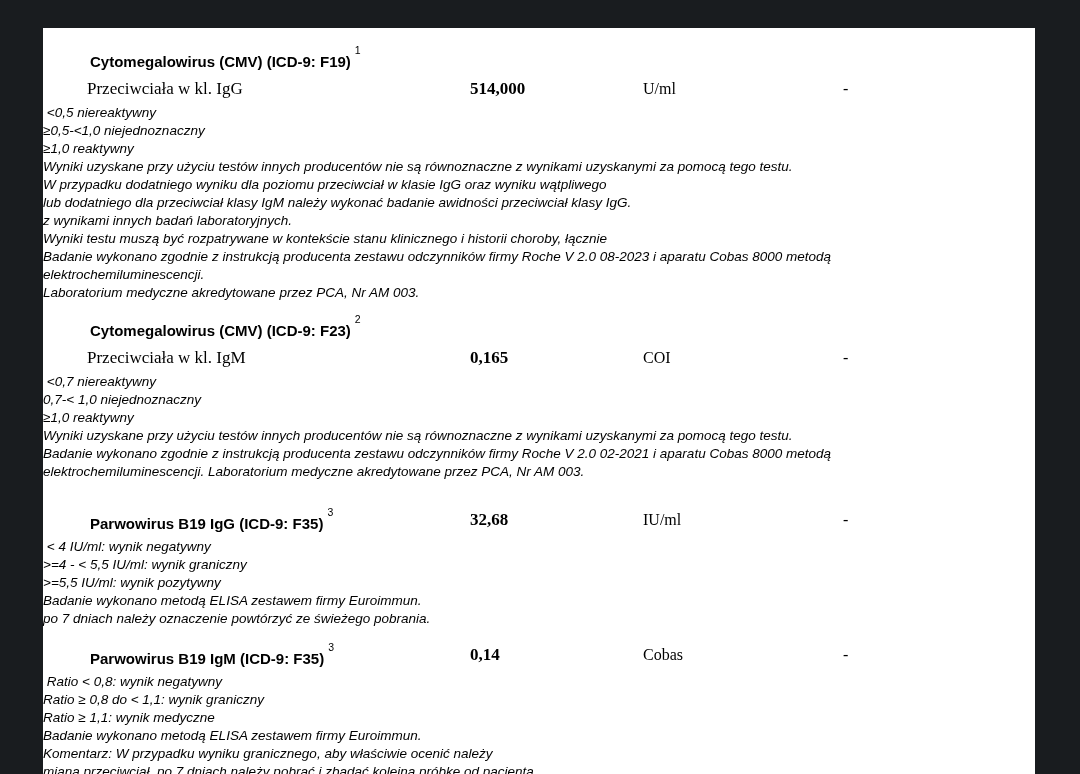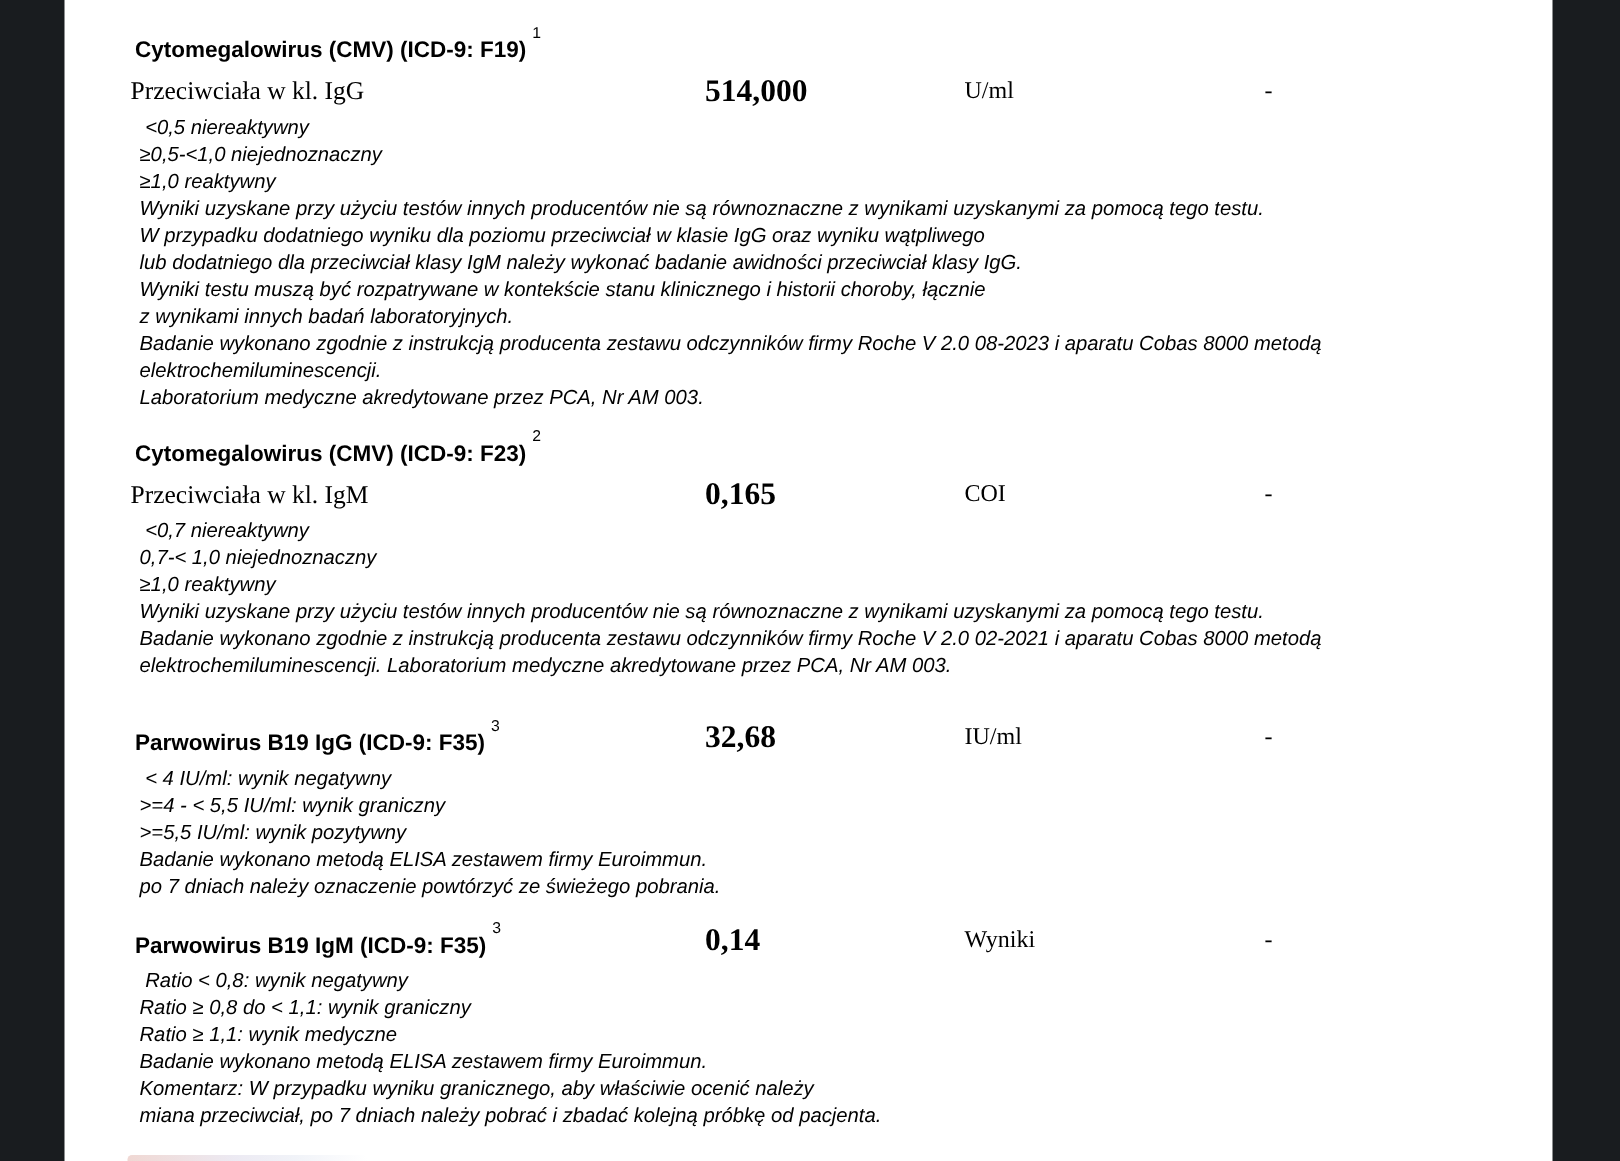--- a/index.html
+++ b/index.html
@@ -1,21 +1,21 @@
 <!DOCTYPE html>
 <html lang="pl"><head>
 <meta charset="utf-8">
 <style>
   html,body{margin:0;padding:0;}
   body{
     width:1080px;height:774px;overflow:hidden;
     background:#191c1f;
     font-family:"Liberation Sans",sans-serif;
   }
-  .viewer{position:relative;width:1080px;height:564px;background:#191c1f;}
+  .viewer{position:relative;width:1080px;height:564px;background:#191c1f;margin-top:28px;}
   .paper{
     position:absolute;left:43px;top:0;width:992px;height:774px;
     background:#ffffff;color:#000;
   }
   .test-section{position:relative;}
   .test-section.s1{margin-top:19px;}
   .test-section.s2{margin-top:14px;}
   .test-section.s3{margin-top:28px;}
   .test-section.s4{margin-top:16px;}
 
@@ -29,36 +29,35 @@
     position:relative;top:-7px;margin-left:4px;
   }
   .name-row{
     position:relative;padding-left:44px;margin-top:5px;
     font-family:"Liberation Serif",serif;
     font-size:17px;line-height:23px;color:#000;
   }
   .value{
     position:absolute;left:427px;top:0;
     font-family:"Liberation Serif",serif;
-    font-size:21px;font-weight:bold;line-height:inherit;
+    font-size:17px;font-weight:bold;line-height:inherit;
   }
   .unit{
     position:absolute;left:600px;top:0;
     font-family:"Liberation Serif",serif;
     font-size:16px;font-weight:normal;line-height:inherit;
   }
   .flag{
     position:absolute;left:800px;top:0;
     font-family:"Liberation Serif",serif;
     font-size:16px;font-weight:normal;line-height:inherit;
   }
   .head-row .value,.head-row .unit,.head-row .flag{line-height:21px;}
   .ref-block{margin-top:4px;}
   .ref-line,.note-line{
-    padding-left:50px;
     font-family:"Liberation Sans",sans-serif;
     font-style:italic;font-size:13.5px;line-height:18px;
     white-space:pre;color:#000;
   }
   .logo-peek{
     position:absolute;left:42px;bottom:0;width:160px;height:4px;
     border-radius:3px 3px 0 0;
     background:linear-gradient(90deg,
       rgba(205,125,110,0.30) 0%,
       rgba(170,160,200,0.22) 45%,
@@ -87,22 +86,22 @@
     </div>
     <div class="ref-block">
           <div class="ref-line"> &lt;0,5 niereaktywny</div>
           <div class="ref-line">≥0,5-&lt;1,0 niejednoznaczny</div>
           <div class="ref-line">≥1,0 reaktywny</div>
         </div>
     <div class="notes-block">
           <div class="note-line">Wyniki uzyskane przy użyciu testów innych producentów nie są równoznaczne z wynikami uzyskanymi za pomocą tego testu.</div>
           <div class="note-line">W przypadku dodatniego wyniku dla poziomu przeciwciał w klasie IgG oraz wyniku wątpliwego</div>
           <div class="note-line">lub dodatniego dla przeciwciał klasy IgM należy wykonać badanie awidności przeciwciał klasy IgG.</div>
+          <div class="note-line">z wynikami innych badań laboratoryjnych.</div>
           <div class="note-line">Wyniki testu muszą być rozpatrywane w kontekście stanu klinicznego i historii choroby, łącznie</div>
-          <div class="note-line">z wynikami innych badań laboratoryjnych.</div>
           <div class="note-line">Badanie wykonano zgodnie z instrukcją producenta zestawu odczynników firmy Roche V 2.0 08-2023 i aparatu Cobas 8000 metodą</div>
           <div class="note-line">elektrochemiluminescencji.</div>
           <div class="note-line">Laboratorium medyczne akredytowane przez PCA, Nr AM 003.</div>
         </div>
   </section>
       <section class="test-section s2">
     <div class="head-row">
       <span>Cytomegalowirus (CMV) (ICD-9: F23)</span><sup class="fnref">2</sup>
       
       
@@ -140,21 +139,21 @@
         </div>
     <div class="notes-block">
           <div class="note-line">Badanie wykonano metodą ELISA zestawem firmy Euroimmun.</div>
           <div class="note-line">po 7 dniach należy oznaczenie powtórzyć ze świeżego pobrania.</div>
         </div>
   </section>
       <section class="test-section s4">
     <div class="head-row">
       <span>Parwowirus B19 IgM (ICD-9: F35)</span><sup class="fnref">3</sup>
       <span class="value">0,14</span>
-      <span class="unit">Wyniki</span>
+      <span class="unit">Cobas</span>
       <span class="flag">-</span>
     </div>
 
     <div class="ref-block">
           <div class="ref-line"> Ratio &lt; 0,8: wynik negatywny</div>
           <div class="ref-line">Ratio ≥ 0,8 do &lt; 1,1: wynik graniczny</div>
           <div class="ref-line">Ratio ≥ 1,1: wynik medyczne</div>
         </div>
     <div class="notes-block">
           <div class="note-line">Badanie wykonano metodą ELISA zestawem firmy Euroimmun.</div>

